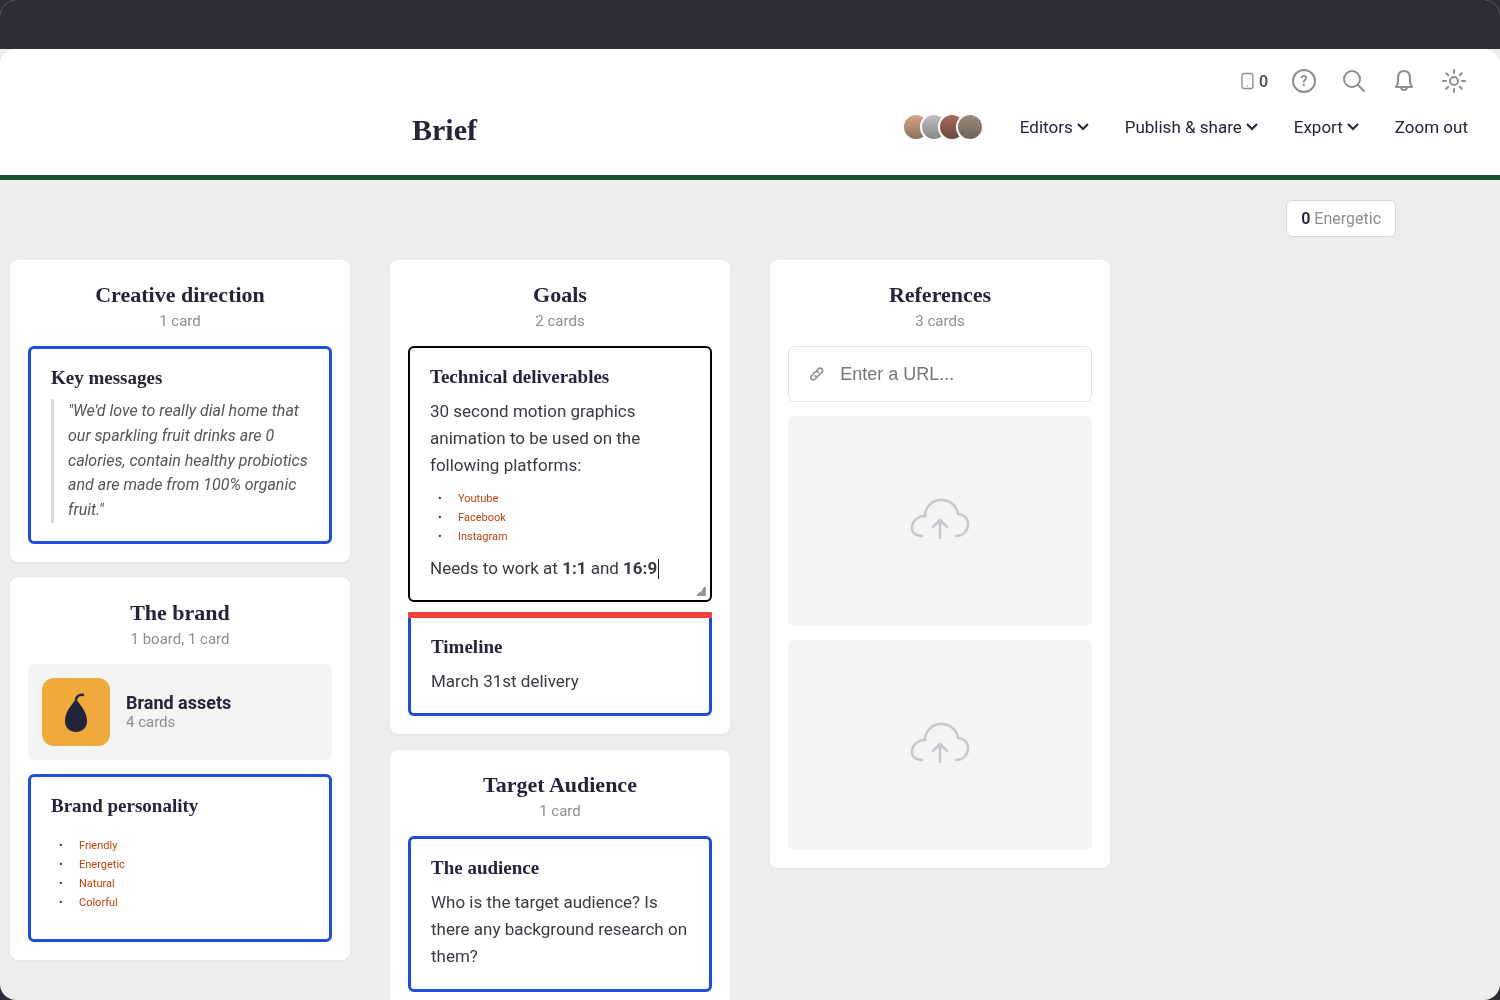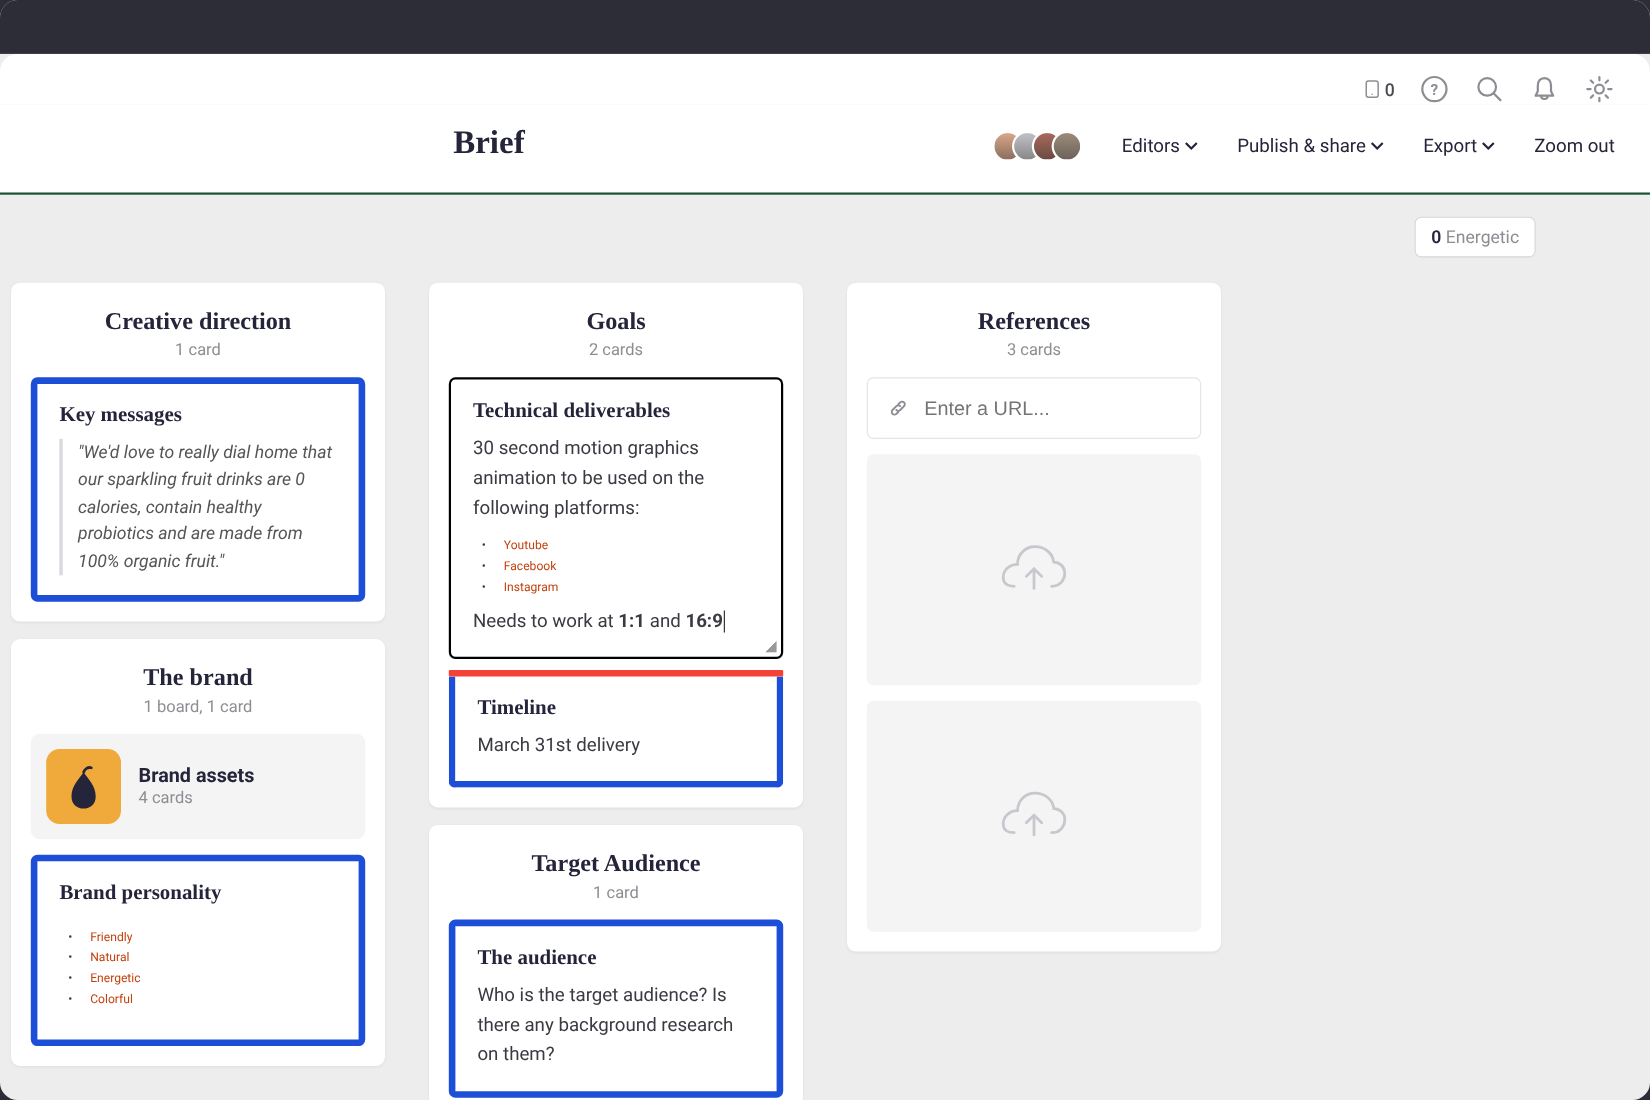--- a/index.html
+++ b/index.html
@@ -33,22 +33,22 @@
       width: 28px; height: 28px;
       display:flex; align-items:center; justify-content:center;
       color:#8d8d93;
     }
     .devices { display:flex; align-items:center; gap:4px; color:#4a4a55; font-size:16px; font-weight:500;}
     .devices svg { display:inline;}
     .header {
       background:#fff;
       padding: 18px 32px 28px 32px;
       display:flex;
-      align-items:flex-end;
-      border-bottom: 2px solid #14532d;
+      align-items:flex-start;
+      border-bottom: 5px solid #14532d;
     }
     .page-title {
       font-family: Georgia, "Times New Roman", serif;
       font-size: 30px;
       font-weight: 700;
       color:#24243a;
       margin-left: 380px;
     }
     .header-right {
       margin-left:auto;
@@ -103,21 +103,21 @@
     .section-title {
       font-family: Georgia, "Times New Roman", serif;
       font-size: 22px;
       font-weight:700;
       color:#24243a;
       margin-bottom:4px;
     }
     .section-sub { font-size:15px; color:#8d8d93; }
     .card {
       margin: 0 18px;
-      border:6px solid #1d4ed8;
+      border:3px solid #1d4ed8;
       border-radius:6px;
       padding:18px 20px;
     }
     .card-title {
       font-family: Georgia, "Times New Roman", serif;
       font-size:19px;
       font-weight:700;
       color:#24243a;
       margin-bottom:10px;
     }
@@ -273,22 +273,22 @@
             <div>
               <div class="board-title">Brand assets</div>
               <div class="board-sub">4 cards</div>
             </div>
           </div>
           <div style="height:14px"></div>
           <div class="card">
             <div class="card-title">Brand personality</div>
             <ul class="bullets">
               <li>Friendly</li>
+              <li>Energetic</li>
               <li>Natural</li>
-              <li>Energetic</li>
               <li>Colorful</li>
             </ul>
           </div>
         </div>
       </div>
 
       <div class="col">
         <div class="section">
           <div class="section-hdr">
             <div class="section-title">Goals</div>

